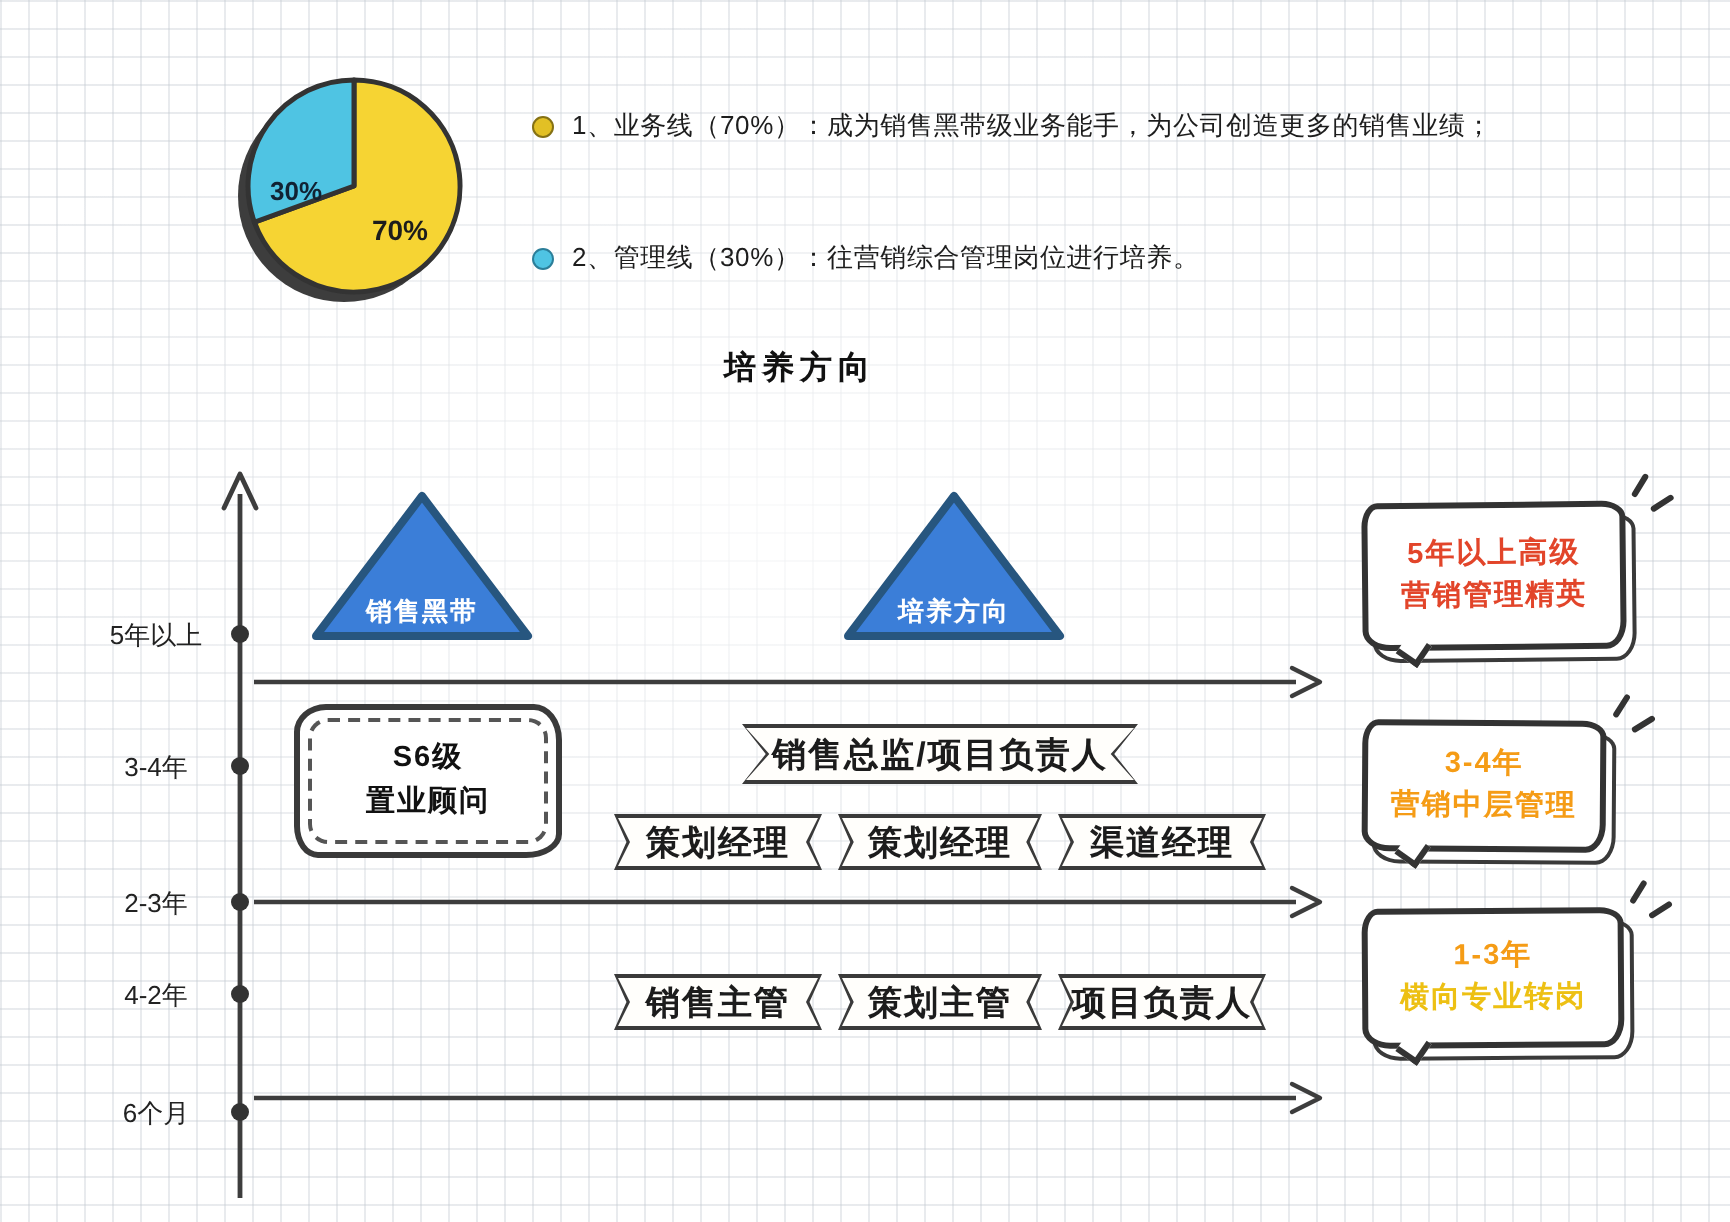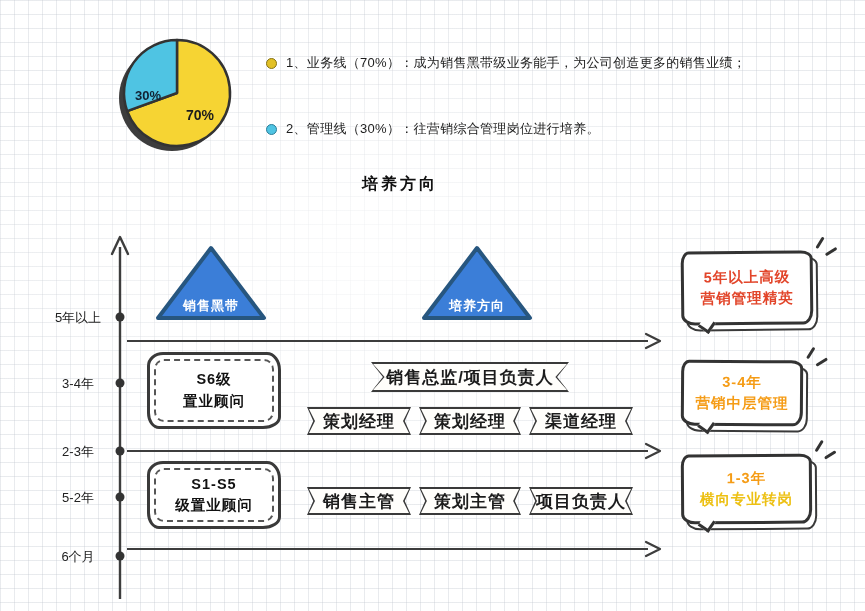--- a/index.html
+++ b/index.html
@@ -100,46 +100,40 @@
     <circle cx="120" cy="317" r="4.5" fill="#333"></circle>
     <circle cx="120" cy="383" r="4.5" fill="#333"></circle>
     <circle cx="120" cy="451" r="4.5" fill="#333"></circle>
     <circle cx="120" cy="497" r="4.5" fill="#333"></circle>
     <circle cx="120" cy="556" r="4.5" fill="#333"></circle>
   </svg>
 
   <div class="axis-label" style="left:48px;top:309px;width:60px">5年以上</div>
   <div class="axis-label" style="left:48px;top:375px;width:60px">3-4年</div>
   <div class="axis-label" style="left:48px;top:443px;width:60px">2-3年</div>
-  <div class="axis-label" style="left:48px;top:489px;width:60px">5-2年</div>
+  <div class="axis-label" style="left:48px;top:489px;width:60px">4-2年</div>
   <div class="axis-label" style="left:48px;top:548px;width:60px">6个月</div>
 
   <div class="tri-wrap" style="left:152px;top:242px;width:118px;height:82px">
     <svg width="118" height="82" viewBox="0 0 118 82">
       <polygon points="59,6 112,76 6,76" stroke="#27567F" stroke-width="4" stroke-linejoin="round" fill="#3B7ED8"></polygon>
     </svg>
     <span class="tri-label">销售黑带</span>
   </div>
   <div class="tri-wrap" style="left:418px;top:242px;width:118px;height:82px">
     <svg width="118" height="82" viewBox="0 0 118 82">
       <polygon points="59,6 112,76 6,76" stroke="#27567F" stroke-width="4" stroke-linejoin="round" fill="#3B7ED8"></polygon>
     </svg>
     <span class="tri-label">培养方向</span>
   </div>
 
   <div class="sketch-box" style="left:147px;top:352px;width:134px;height:77px">
     <div class="sketch-box-inner">
       <div>S6级</div>
       <div>置业顾问</div>
-    </div>
-  </div>
-  <div class="sketch-box" style="left:147px;top:461px;width:134px;height:68px">
-    <div class="sketch-box-inner">
-      <div>S1-S5</div>
-      <div>级置业顾问</div>
     </div>
   </div>
 
   <div class="ribbon" style="left:371px;top:362px;width:198px;height:30px">
     <span class="ribbon-shape"></span>
     <span class="ribbon-label">销售总监/项目负责人</span>
   </div>
 
   <div class="ribbon" style="left:307px;top:407px;width:104px;height:28px">
     <span class="ribbon-shape"></span>

